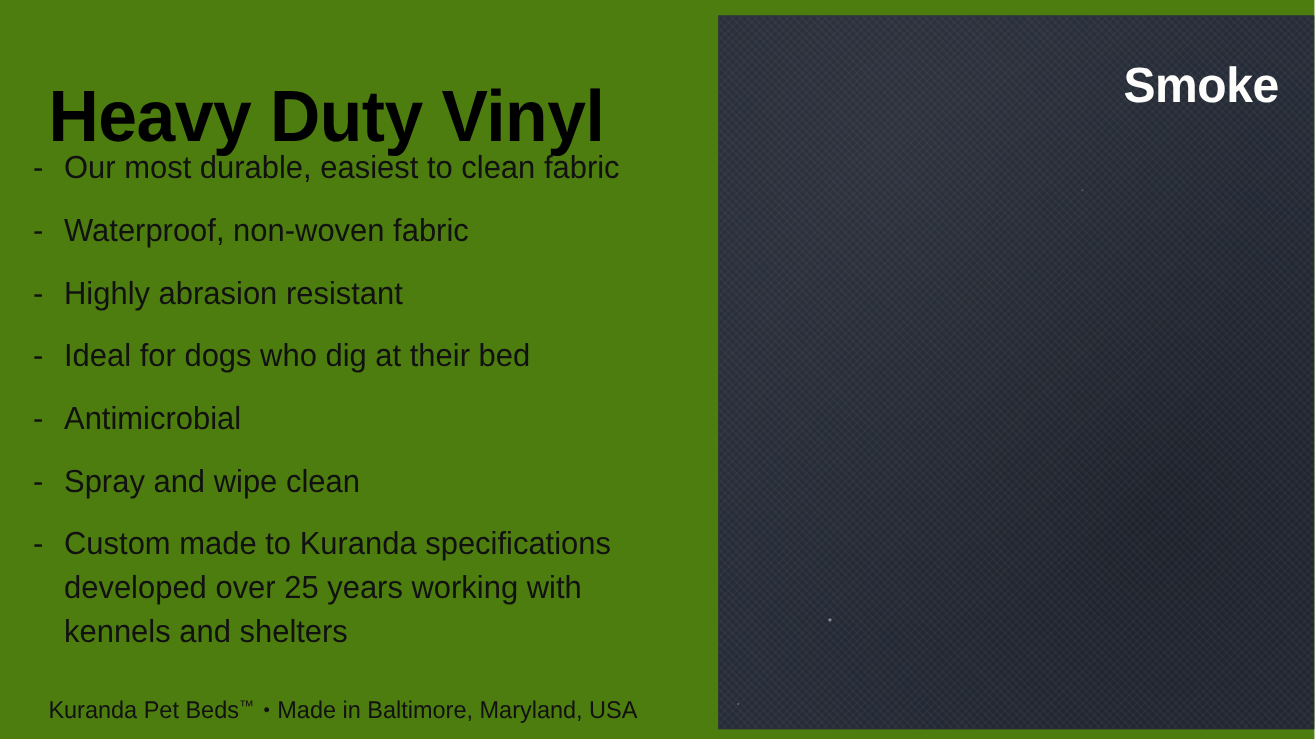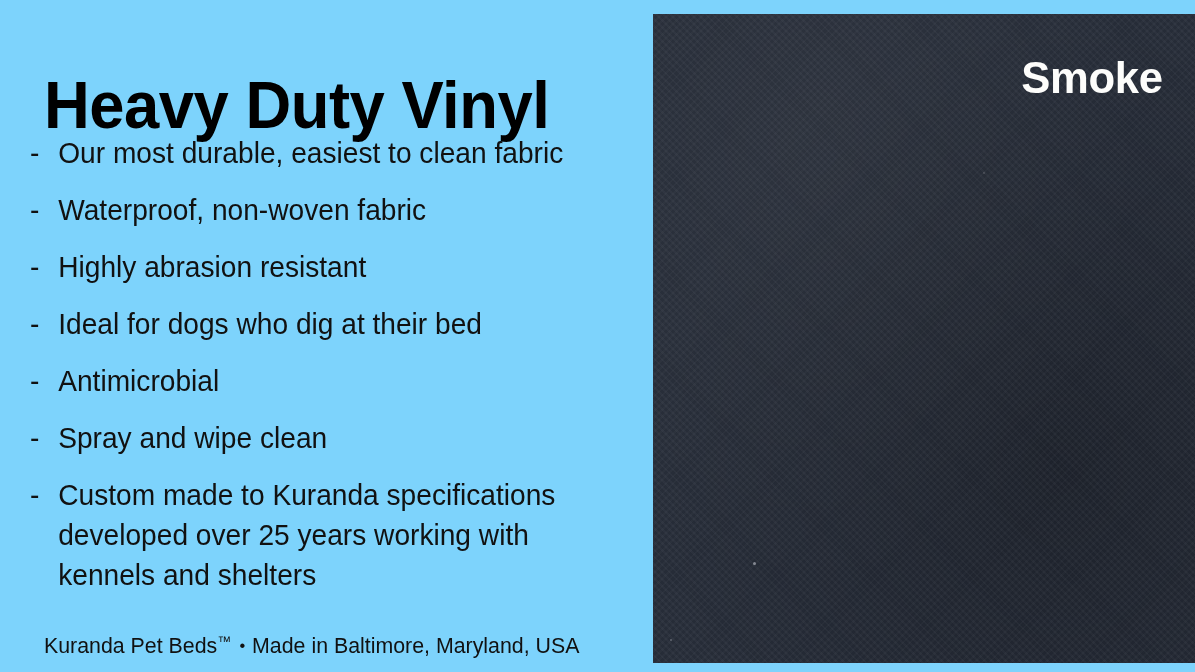--- a/index.html
+++ b/index.html
@@ -11,21 +11,21 @@
     width: 1195px;
     height: 672px;
     overflow: hidden;
     font-family: "Liberation Sans", sans-serif;
     -webkit-font-smoothing: antialiased;
   }
   #slide {
     position: relative;
     width: 1195px;
     height: 672px;
-    background: #7dd3fc;
+    background: #4d7c0f;
   }
 
   
   #content-panel {
     position: absolute;
     left: 0;
     top: 0;
     width: 653px;
     height: 672px;
   }

